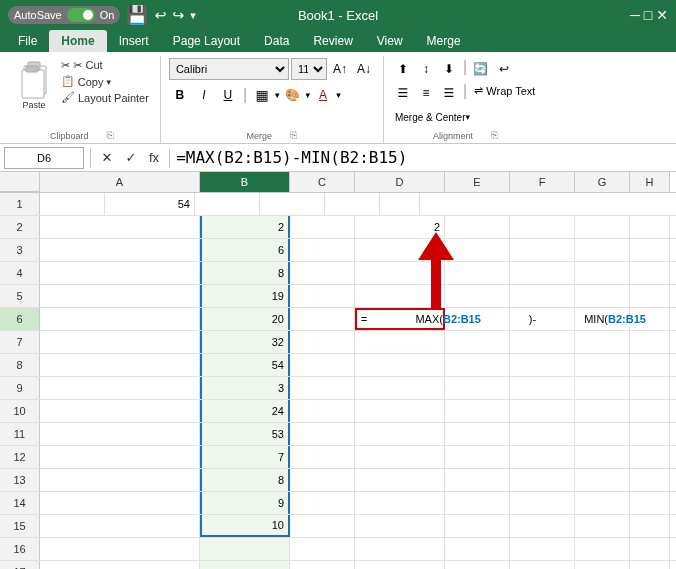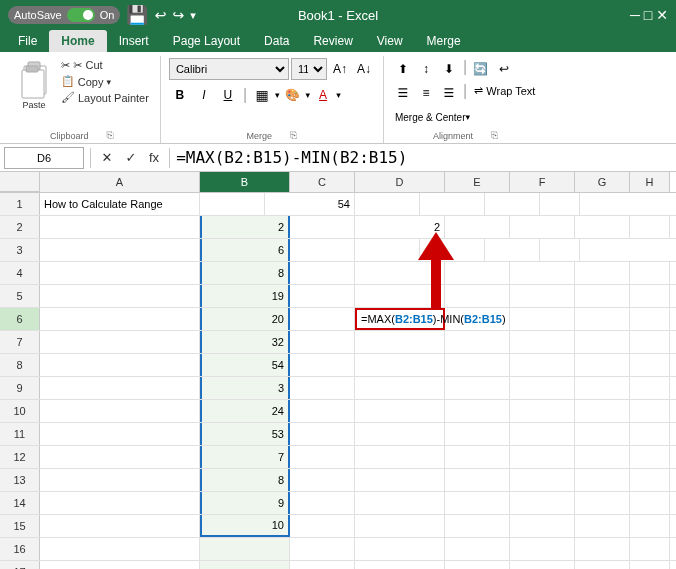--- a/index.html
+++ b/index.html
@@ -168,21 +168,21 @@
 
     
     .cell.d6-active {
       border: 2px solid #cc0000 !important;
       z-index: 10; background: #fff;
       font-family: 'Consolas', monospace; font-size: 11px;
       overflow: visible; white-space: nowrap;
     }
     .formula-text { display: flex; }
     .f-eq { color: #000; }
-    .f-func { color: #000; }
+    .f-func { color: #000; margin-left: 48px; }
     .f-ref { color: #0070c0; font-weight: bold; }
     .arrow-up {
       width: 0; height: 0;
       border-left: 18px solid transparent;
       border-right: 18px solid transparent;
       border-bottom: 28px solid #cc0000;
     }
     .arrow-shaft {
       width: 10px; background: #cc0000; height: 60px;
     }
@@ -364,21 +364,20 @@
     <div class="col-header col-c">C</div>
     <div class="col-header col-d">D</div>
     <div class="col-header col-e">E</div>
     <div class="col-header col-f">F</div>
     <div class="col-header col-g">G</div>
     <div class="col-header col-h">H</div>
   </div>
 
   <div class="grid-row">
     <div class="row-num">1</div>
-    <div class="cell col-a" style="font-size:11px;">How to Calculate Range</div>
     <div class="cell col-c"></div>
     <div class="cell col-d right">54</div>
     <div class="cell col-e"></div>
     <div class="cell col-f"></div>
     <div class="cell col-g"></div>
     <div class="cell col-h"></div>
   </div>
 
   <div class="grid-row">
     <div class="row-num">2</div>
@@ -390,20 +389,21 @@
     <div class="cell col-f"></div>
     <div class="cell col-g"></div>
     <div class="cell col-h"></div>
   </div>
 
   <div class="grid-row">
     <div class="row-num">3</div>
     <div class="cell col-a"></div>
     <div class="cell col-b right b-range">6</div>
     <div class="cell col-c"></div>
+    <div class="cell col-d right">52</div>
     <div class="cell col-e"></div>
     <div class="cell col-f"></div>
     <div class="cell col-g"></div>
     <div class="cell col-h"></div>
   </div>
 
   <div class="grid-row">
     <div class="row-num">4</div>
     <div class="cell col-a"></div>
     <div class="cell col-b right b-range">8</div>

